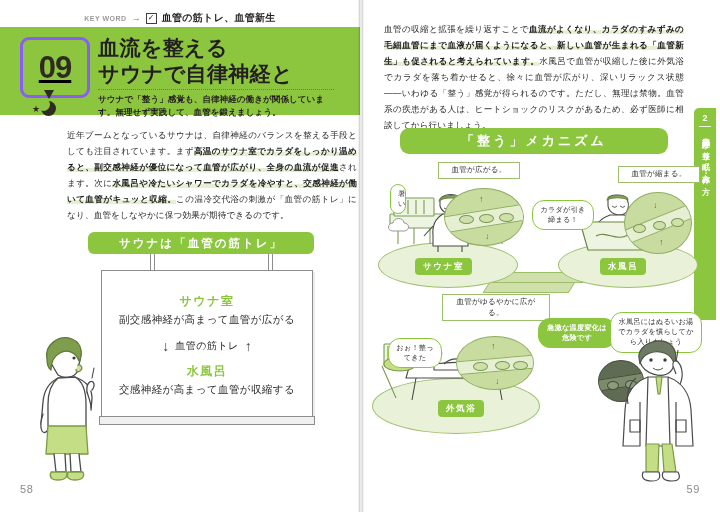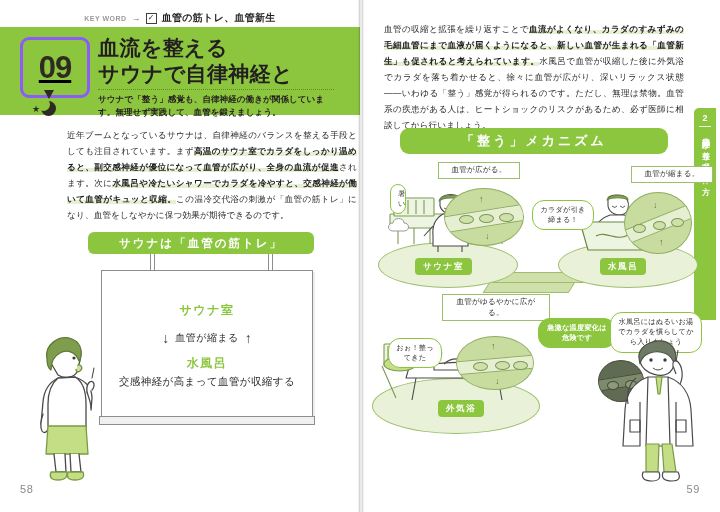--- a/index.html
+++ b/index.html
@@ -215,23 +215,24 @@
     <div class="pill pill-left">サウナは「血管の筋トレ」</div>
 
     <div class="wb-legs">
         <i></i>
         <i></i>
       </div>
 
     <div class="board">
       <div class="board-inner">
         <div class="bd-head">サウナ室</div>
+        <div class="bd-line">副交感神経が高まって血管が広がる</div>
         <div class="bd-mid">
           <span class="ar">↓</span>
-          <span class="tx">血管が縮まる</span>
+          <span class="tx">血管の筋トレ</span>
           <span class="ar">↑</span>
         </div>
         <div class="bd-head">水風呂</div>
         <div class="bd-line">交感神経が高まって血管が収縮する</div>
       </div>
     </div>
     <div class="board-tray"></div>
 
     <div class="woman">
       <svg width="78" height="152" viewBox="0 0 78 152">
@@ -345,21 +346,21 @@
       <div class="bubble" style="left:172px;top:40px;width:62px;">カラダが引き締まる！</div>
 
       <div class="vessel" style="left:264px;top:32px;width:66px;height:60px;">
         <div class="band" style="height:22%;top:40%;transform:rotate(-22deg);"></div>
         <span class="cell" style="left:8px;top:52%;width:11px;"></span>
         <span class="cell" style="left:28px;top:47%;width:11px;"></span>
         <span class="cell" style="left:46px;top:42%;width:11px;"></span>
         <span class="ar" style="left:28px;top:8px;">↓</span>
         <span class="ar" style="left:34px;bottom:6px;">↑</span>
       </div>
-      <div class="cal-box" style="left:258px;top:6px;width:82px;margin-left:13px;">血管が縮まる。</div>
+      <div class="cal-box" style="left:258px;top:6px;width:82px;">血管が縮まる。</div>
 
       <div class="disc" style="left:12px;top:218px;width:168px;height:56px;">
         <div class="side"></div>
           <div class="top"></div>
       </div>
       <div class="disc-label" style="left:78px;top:240px;">外気浴</div>
 
       <div class="figure" style="left:22px;top:178px;">
         <svg width="140" height="66" viewBox="0 0 140 66">
           <g fill="#eef4e2" stroke="#7d9b55" stroke-width="1.1">

